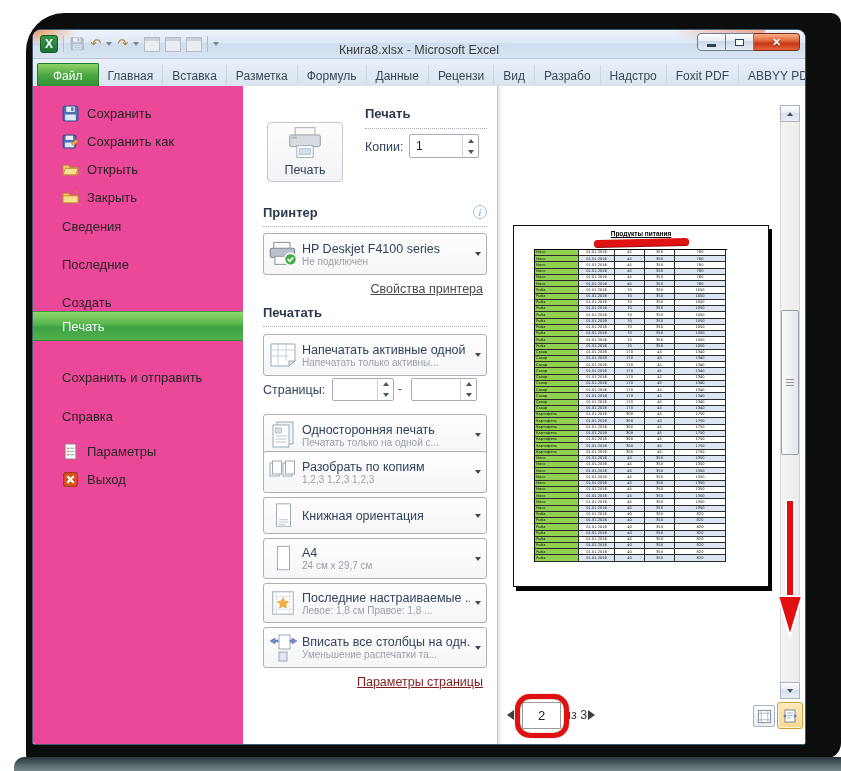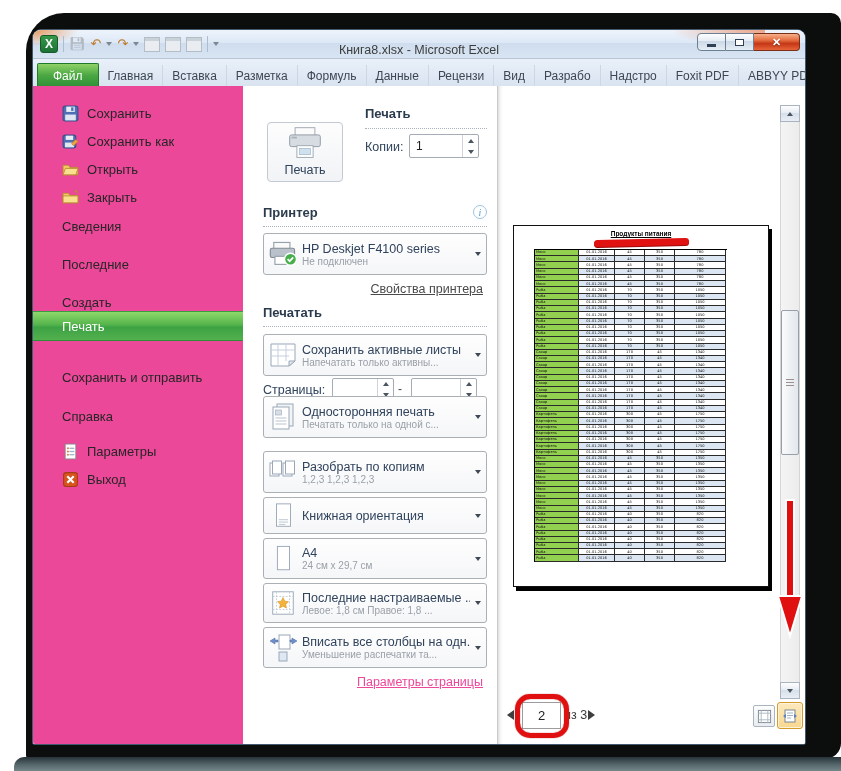--- a/index.html
+++ b/index.html
@@ -85,21 +85,21 @@
       background:linear-gradient(180deg,#fefefe,#f5f6f8);display:flex;align-items:center;box-sizing:border-box;}
   .dd .ic{width:38px;display:flex;align-items:center;justify-content:center;flex:none;}
   .dd .txt{flex:1;min-width:0;}
   .dd .m{font-size:12.5px;color:#30435c;white-space:nowrap;overflow:hidden;}
   .dd .s{font-size:10px;color:#9aa0a8;white-space:nowrap;overflow:hidden;}
   .dd .car{width:16px;flex:none;display:flex;justify-content:center;}
   .car .tri-d{border-top-color:#3f4854;}
   .pageslbl{position:absolute;left:20px;top:297px;font-size:12.5px;color:#30435c;}
   .dash{position:absolute;left:155px;top:296px;font-size:12px;color:#444;}
   .link{position:absolute;font-size:12.5px;color:#4a4a4a;text-decoration:underline;}
-  .link.orange{color:#ec4899;}
+  .link.orange{color:#7f1d1d;}
   
   .preview{position:absolute;left:464px;top:0;right:0;height:100%;background:#fff;
            border-left:1px solid #c9c9c9;box-shadow:inset 5px 0 5px -5px rgba(0,0,0,.25);}
   .page{position:absolute;left:15px;top:139px;width:254px;height:360px;background:#fff;
         border:1px solid #111;box-shadow:3px 4px 0 0 #000;}
   .ptitle{position:absolute;left:0;right:0;top:4px;text-align:center;font-size:6.5px;font-weight:bold;
           color:#000;text-decoration:underline;}
   .marker{position:absolute;left:80px;top:13px;width:95px;height:7px;background:#e01212;border-radius:4px;
           transform:rotate(-1.2deg);box-shadow:0 1px 0 #9c0c0c;}
   .ptable{position:absolute;left:20px;top:23px;width:193px;border-top:1px solid #000;border-left:1px solid #000;box-sizing:border-box;}
@@ -324,21 +324,21 @@
 
         <div class="dd" style="top:248px">
           <div class="ic">
             <svg viewBox="0 0 30 30" width="30" height="30">
                 <path d="M3 4 h24 v17 l-6 5 H3z" fill="#fff" stroke="#9aa7b7"></path>
                 <path d="M21 26 v-5 h6z" fill="#e2e9f1" stroke="#9aa7b7"></path>
                 <path d="M3 10 h24 M3 16 h18 M10 4 v22 M18 4 v17" stroke="#c6d0dc" stroke-width="1" fill="none"></path>
               </svg>
           </div>
           <div class="txt">
-            <div class="m">Сохранить активные листы</div>
+            <div class="m">Напечатать активные одной</div>
             <div class="s">Напечатать только активны...</div>
           </div>
           <div class="car">
               <span class="tri-d"></span>
             </div>
         </div>
 
         <div class="pageslbl">Страницы:</div>
         <div class="spin" style="left:89px;top:292px;width:62px;height:23px">
           <div class="val"></div>
@@ -357,21 +357,21 @@
           <div class="btns">
               <div>
                 <span class="tri-u"></span>
               </div>
               <div>
                 <span class="tri-d"></span>
               </div>
             </div>
         </div>
 
-        <div class="dd" style="top:310px">
+        <div class="dd" style="top:328px">
           <div class="ic">
             <svg viewBox="0 0 30 30" width="30" height="30">
                 <rect x="9" y="2" width="16" height="22" fill="#f2f4f7" stroke="#9aa7b7"></rect>
                 <rect x="5" y="5" width="16" height="22" fill="#fff" stroke="#9aa7b7"></rect>
                 <rect x="7.5" y="8" width="6" height="5" fill="#d7dee7" stroke="#9aa7b7" stroke-width="0.6"></rect>
                 <path d="M7.5 16 h11 M7.5 19 h11 M7.5 22 h11" stroke="#b9c3cf" fill="none"></path>
               </svg>
           </div>
           <div class="txt">
             <div class="m">Односторонняя печать</div>

